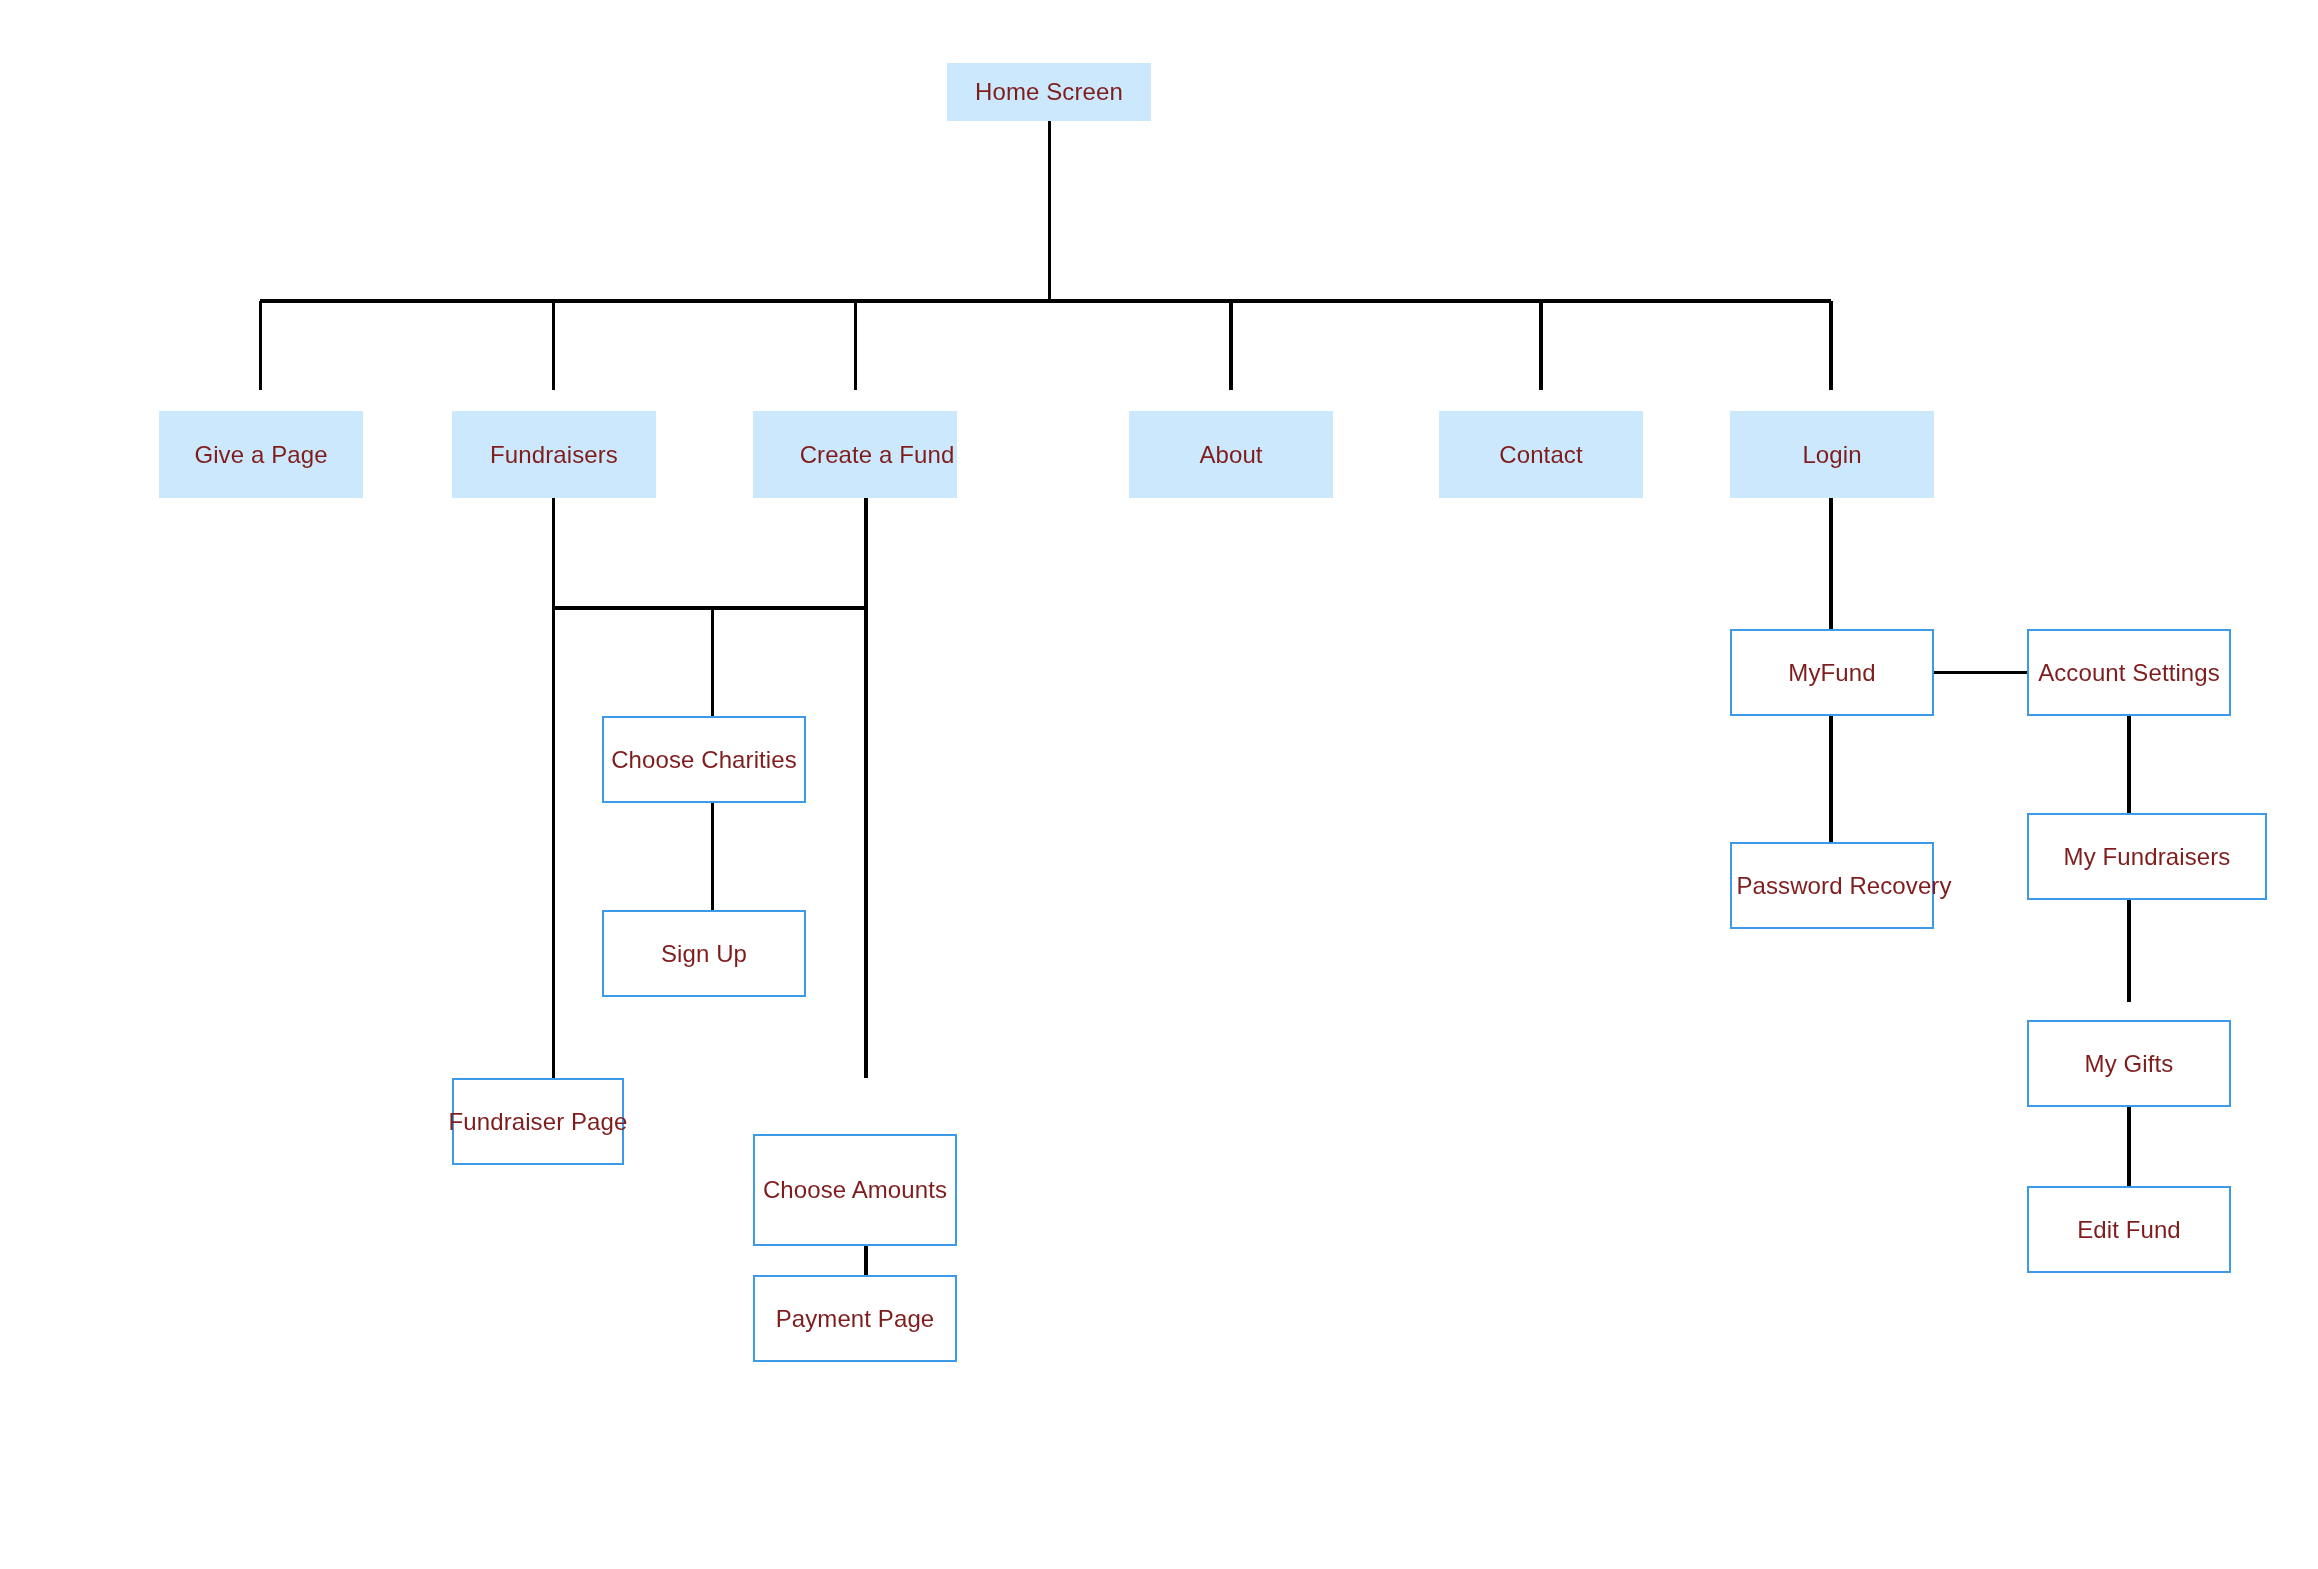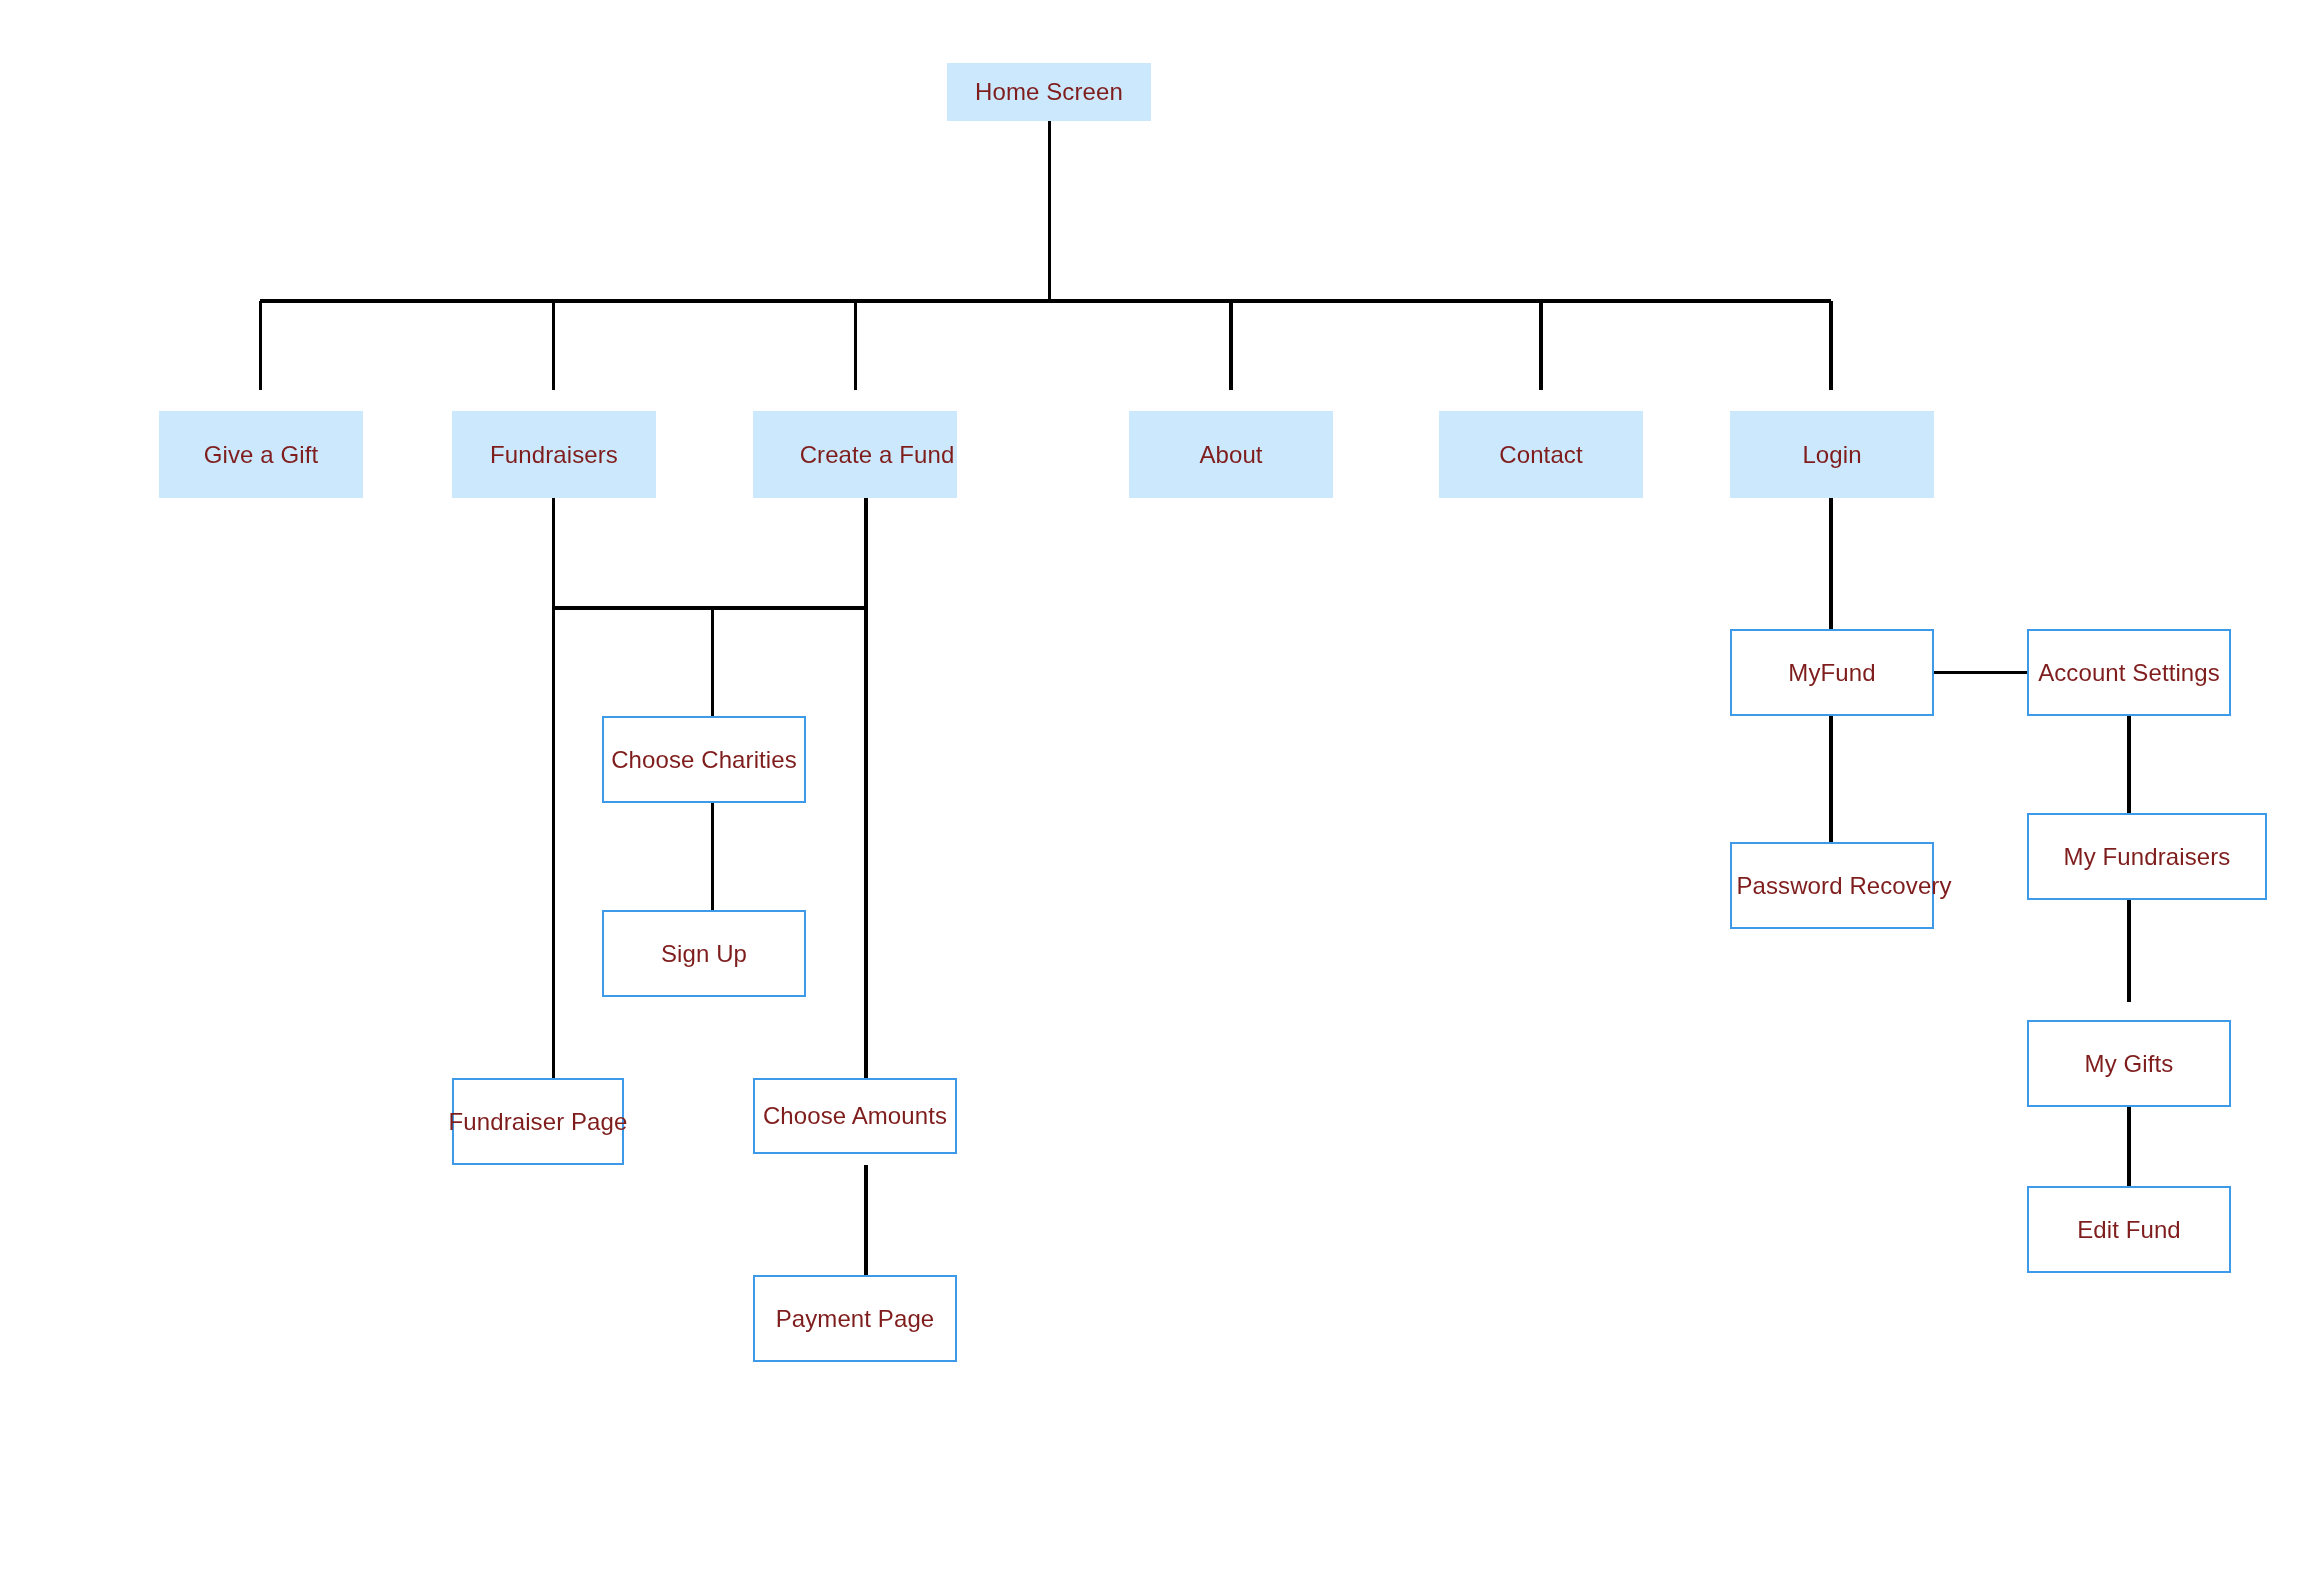--- a/index.html
+++ b/index.html
@@ -81,21 +81,21 @@
       <line x1="4393" y1="1478" x2="4393" y2="1678"></line>
       <line x1="4393" y1="1858" x2="4393" y2="2068"></line>
       <line x1="4393" y1="2248" x2="4393" y2="2448"></line>
     </g>
   </svg>
 
   <div class="node filled" style="left:947px;top:63px;width:204px;height:58px;">
       <span class="node-label">Home Screen</span>
     </div>
   <div class="node filled" style="left:159px;top:411px;width:204px;height:87px;">
-      <span class="node-label">Give a Gift</span>
+      <span class="node-label">Give a Page</span>
     </div>
   <div class="node filled" style="left:452px;top:411px;width:204px;height:87px;">
       <span class="node-label">Fundraisers</span>
     </div>
   <div class="node filled" style="left:753px;top:411px;width:204px;height:87px;padding-left:44px;">
       <span class="node-label">Create a Fund</span>
     </div>
   <div class="node filled" style="left:1129px;top:411px;width:204px;height:87px;">
       <span class="node-label">About</span>
     </div>
@@ -108,21 +108,21 @@
 
   <div class="node outlined" style="left:602px;top:716px;width:204px;height:87px;">
       <span class="node-label">Choose Charities</span>
     </div>
   <div class="node outlined" style="left:602px;top:910px;width:204px;height:87px;">
       <span class="node-label">Sign Up</span>
     </div>
   <div class="node outlined" style="left:452px;top:1078px;width:172px;height:87px;">
       <span class="node-label">Fundraiser Page</span>
     </div>
-  <div class="node outlined" style="left:753px;top:1078px;width:204px;height:76px;">
+  <div class="node outlined" style="left:753px;top:1134px;width:204px;height:112px;">
       <span class="node-label">Choose Amounts</span>
     </div>
   <div class="node outlined" style="left:753px;top:1275px;width:204px;height:87px;">
       <span class="node-label">Payment Page</span>
     </div>
 
   <div class="node outlined" style="left:1730px;top:629px;width:204px;height:87px;">
       <span class="node-label">MyFund</span>
     </div>
   <div class="node outlined" style="left:1730px;top:842px;width:204px;height:87px;padding-left:24px;">

